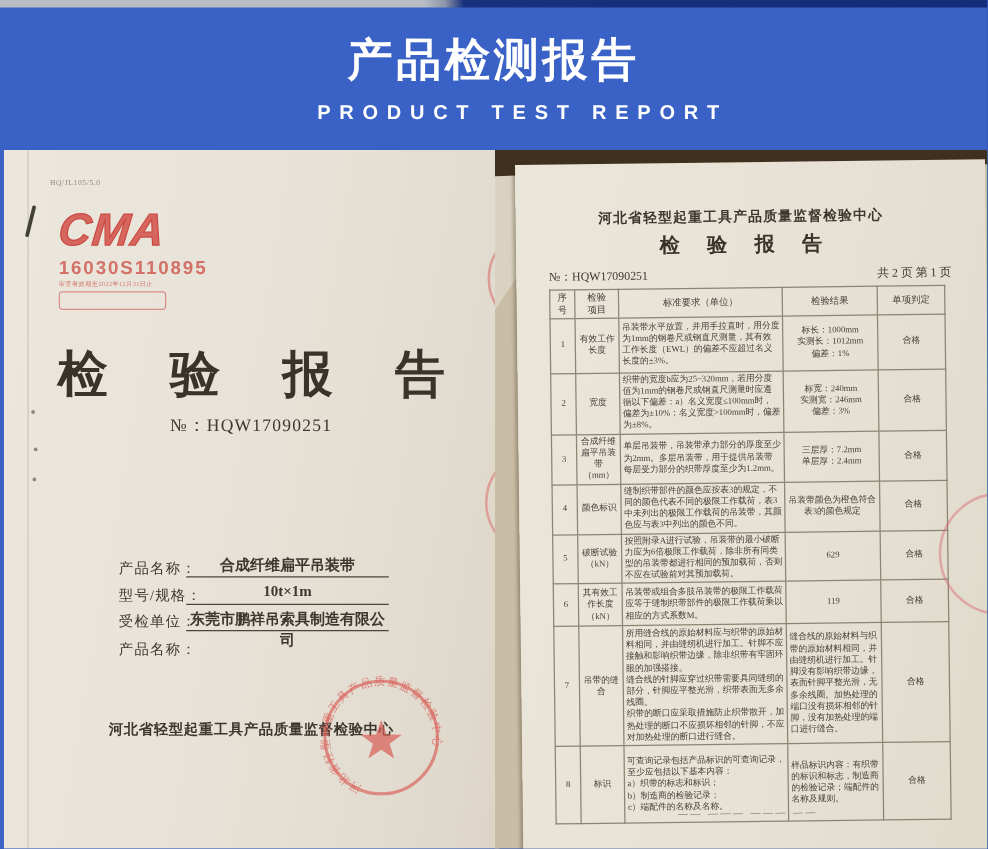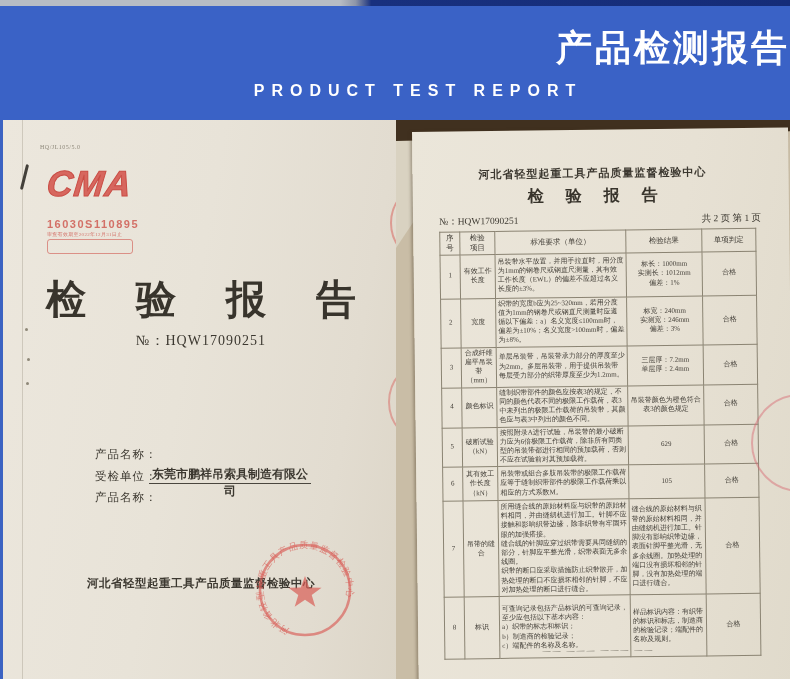--- a/index.html
+++ b/index.html
@@ -1,41 +1,41 @@
 <!DOCTYPE html>
 <html><head>
 <meta charset="utf-8">
 <style>
   html,body{margin:0;padding:0;background:#2f55b0;}
   #stage{position:relative;width:790px;height:679px;overflow:hidden;background:#3660c4;font-family:"Liberation Serif","DejaVu Serif",serif;}
 
   
   #banner{position:absolute;left:0;top:0;width:790px;height:120px;background:#3a62c6;}
   #topstrip{position:absolute;left:0;top:0;width:790px;height:6px;background:linear-gradient(90deg,#b7bcc4 0,#b7bcc4 43%,#8e96a8 45%,#18307e 47%,#152c78 100%);}
-  #banner-title{position:absolute;left:0;top:24px;width:100%;text-align:right;color:#fff;font-family:"Liberation Sans","DejaVu Sans",sans-serif;font-size:36px;font-weight:bold;letter-spacing:3px;}
+  #banner-title{position:absolute;left:0;top:24px;width:100%;text-align:center;color:#fff;font-family:"Liberation Sans","DejaVu Sans",sans-serif;font-size:36px;font-weight:bold;letter-spacing:3px;}
   #banner-sub{position:absolute;left:0;top:82px;width:100%;text-align:center;color:#fff;font-family:"Liberation Sans","DejaVu Sans",sans-serif;font-size:16px;font-weight:bold;letter-spacing:7px;padding-left:23px;}
 
   
   #photos{position:absolute;left:0;top:120px;width:790px;height:559px;}
 
   
   #photo-left{position:absolute;left:0;top:0;width:396px;height:559px;overflow:hidden;
     background:linear-gradient(100deg,#ece7dd 0%,#e8e3d8 45%,#e2dcd0 80%,#dcd5c7 100%);
     border-left:3px solid #3c63c2;border-right:1px solid #968d7a;}
   #photo-left .crease{position:absolute;left:19px;top:0;width:1px;height:559px;background:rgba(120,110,90,.25);}
   .staple{position:absolute;background:#43403a;}
   #staple1{left:20px;top:44px;width:3px;height:26px;transform:rotate(14deg);border-radius:2px;}
   .speck{position:absolute;width:3px;height:3px;border-radius:50%;background:#8e8878;}
 
   #doc-code{position:absolute;left:37px;top:24px;font-size:6px;color:#8d8779;letter-spacing:.5px;}
 
   
   #cma{position:absolute;left:44px;top:46px;color:#d4564e;}
   #cma-logo{font-family:"Liberation Sans",sans-serif;font-size:36px;font-weight:bold;font-style:italic;letter-spacing:1px;color:rgba(211,80,72,.85);-webkit-text-stroke:1px #c94c44;transform:skewX(-6deg);line-height:1;}
-  #cma-num{margin-top:16px;font-family:"Liberation Sans",sans-serif;font-size:11px;font-weight:bold;letter-spacing:1.5px;color:rgba(205,82,74,.8);}
+  #cma-num{margin-top:4px;font-family:"Liberation Sans",sans-serif;font-size:15px;font-weight:bold;letter-spacing:1.5px;color:rgba(205,82,74,.8);}
   #cma-note{margin-top:1px;font-size:5px;color:rgba(205,82,74,.75);letter-spacing:.3px;}
   #cma-box{margin-top:2px;width:84px;height:13px;border:1.5px solid rgba(208,86,78,.6);border-radius:3px;}
 
   #lp-title{position:absolute;left:0;top:152px;width:100%;text-align:center;font-size:40px;font-weight:bold;color:#38342c;letter-spacing:20px;text-indent:20px;}
   #lp-no{position:absolute;left:0;top:212px;width:100%;text-align:center;font-size:14px;color:#3c3830;letter-spacing:1px;}
 
   #lp-fields{position:absolute;left:92px;top:324px;width:222px;}
   .fieldrow{position:relative;height:21.5px;font-size:11.5px;color:#3c3830;}
   .fieldrow .flabel{position:absolute;left:0;top:3px;letter-spacing:1px;}
   .fieldrow .fline{position:absolute;left:54px;top:0;width:162px;height:17px;border-bottom:1px solid #4a463e;text-align:center;font-weight:bold;font-size:12px;}
@@ -103,20 +103,25 @@
         <div id="cma-note">审查有效期至2022年12月31日止</div>
         <div id="cma-box"></div>
       </div>
 
       <div id="lp-title">检 验 报 告</div>
       <div id="lp-no">№：HQW17090251</div>
 
       <div id="lp-fields">
         <div class="fieldrow">
           <span class="flabel">产品名称：</span>
+          <span class="fline">合成纤维扁平吊装带</span>
+        </div>
+        <div class="fieldrow">
+          <span class="flabel">型号/规格：</span>
+          <span class="fline">10t×1m</span>
         </div>
         <div class="fieldrow">
           <span class="flabel">受检单位：</span>
           <span class="fline">东莞市鹏祥吊索具制造有限公司</span>
         </div>
         <div class="fieldrow">
           <span class="flabel">产品名称：</span>
         </div>
       </div>
 
@@ -209,21 +214,21 @@
             <td class="no">5</td>
             <td class="item">破断试验（kN）</td>
             <td class="std">按照附录A进行试验，吊装带的最小破断力应为6倍极限工作载荷，除非所有同类型的吊装带都进行相同的预加载荷，否则不应在试验前对其预加载荷。</td>
             <td class="res">629</td>
             <td class="jud">合格</td>
           </tr>
           <tr class="r6" style="height:34px;">
             <td class="no">6</td>
             <td class="item">其有效工作长度（kN）</td>
             <td class="std">吊装带或组合多肢吊装带的极限工作载荷应等于缝制织带部件的极限工作载荷乘以相应的方式系数M。</td>
-            <td class="res">105</td>
+            <td class="res">119</td>
             <td class="jud">合格</td>
           </tr>
           <tr class="r7" style="height:96px;">
             <td class="no">7</td>
             <td class="item">吊带的缝合</td>
             <td class="std">所用缝合线的原始材料应与织带的原始材料相同，并由缝纫机进行加工。针脚不应接触和影响织带边缘，除非织带有牢固环眼的加强搭接。
 缝合线的针脚应穿过织带需要具同缝纫的部分，针脚应平整光滑，织带表面无多余线圈。
 织带的断口应采取措施防止织带散开，加热处理的断口不应损坏相邻的针脚，不应对加热处理的断口进行缝合。</td>
             <td class="res">缝合线的原始材料与织带的原始材料相同，并由缝纫机进行加工。针脚没有影响织带边缘，表面针脚平整光滑，无多余线圈。加热处理的端口没有损坏相邻的针脚，没有加热处理的端口进行缝合。</td>
             <td class="jud">合格</td>

